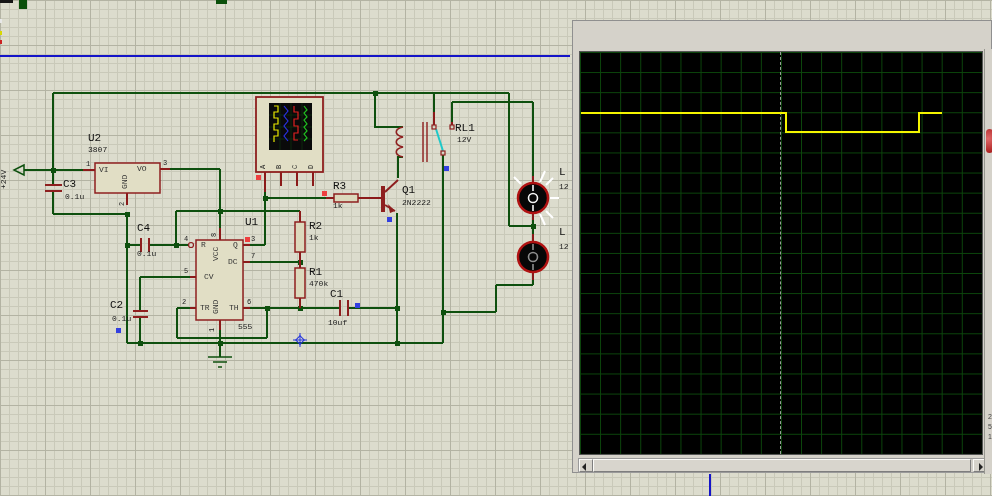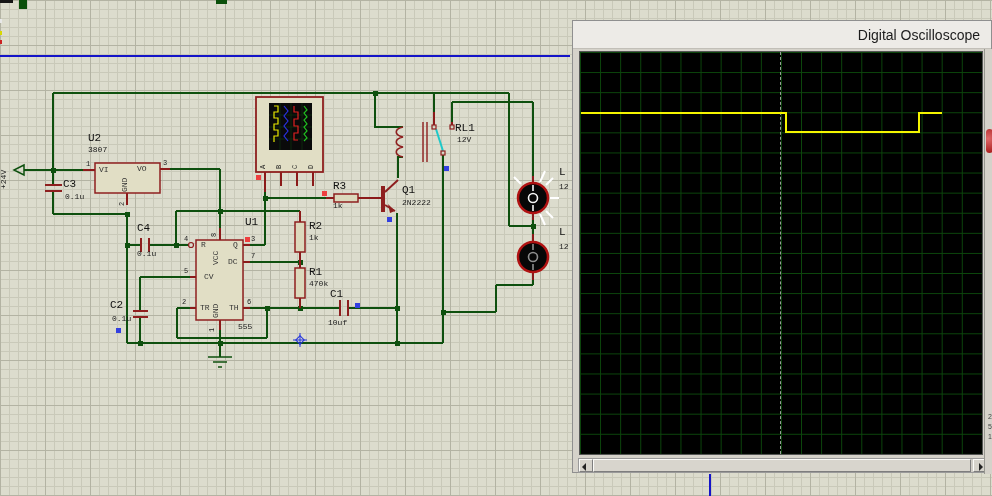--- a/index.html
+++ b/index.html
@@ -9,21 +9,21 @@
     background-image:
       linear-gradient(#b3b3a3 1px,transparent 1px),
       linear-gradient(90deg,#b3b3a3 1px,transparent 1px),
       linear-gradient(#c9c9b9 1px,transparent 1px),
       linear-gradient(90deg,#c9c9b9 1px,transparent 1px);
     background-size:45px 45px,45px 45px,9px 9px,9px 9px;}
   #wires{position:absolute;left:0;top:0;z-index:1;}
   .lbl{position:absolute;z-index:2;color:#111;font-size:11px;line-height:11px;white-space:nowrap;font-family:Liberation Mono, monospace;}
   .val{font-size:8px;line-height:8px;color:#1a1a1a;}
   .pin{font-size:7px;line-height:7px;color:#222;}
-  .pname{font-size:8px;line-height:8px;color:#333;}
+  .pname{font-size:8px;line-height:8px;color:#333;text-align:center;}
   .vtext{writing-mode:vertical-rl;transform:rotate(180deg);}
   
   #scope-window{position:absolute;left:572px;top:20px;width:420px;height:453px;
     background:#d5d2ca;border:1px solid #8f8f8f;box-sizing:border-box;z-index:10;}
   #scope-titlebar{position:absolute;left:0;top:0;right:0;height:27px;background:#edebe7;
     border-bottom:1px solid #c2bfb8;}
   #scope-title{position:absolute;right:11px;top:6px;font-size:14px;color:#1c1c1c;}
   #scope-screen{position:absolute;left:6px;top:30px;width:404px;height:404px;
     background:#000;border:1px solid #555;box-sizing:border-box;
     background-image:linear-gradient(#0c470c 1px,transparent 1px),
@@ -257,23 +257,20 @@
   <div class="lbl val" style="left:559px;top:183px">12</div>
   <div class="lbl" style="left:559px;top:227px">L</div>
   <div class="lbl val" style="left:559px;top:243px">12</div>
 
   <div class="lbl pin vtext" style="left:260px;top:157px;height:12px">A</div>
   <div class="lbl pin vtext" style="left:276px;top:157px;height:12px">B</div>
   <div class="lbl pin vtext" style="left:292px;top:157px;height:12px">C</div>
   <div class="lbl pin vtext" style="left:308px;top:157px;height:12px">D</div>
 
   <div id="scope-window">
-    <div id="scope-titlebar">
-      <div id="scope-title">Digital Oscilloscope</div>
-    </div>
     <div id="scope-screen">
       <div id="scope-cursor"></div>
       <svg id="scope-trace" width="402" height="402">
         <polyline fill="none" stroke-width="2" stroke="#f4f400" points="1,61 206,61 206,80 339,80 339,61 362,61"></polyline>
       </svg>
     </div>
     <div id="scope-scrollbar">
       <div class="sb-btn" style="left:0">
         <span class="tri" style="left:2px;border-right-color:#222;border-left-width:0"></span>
       </div>

